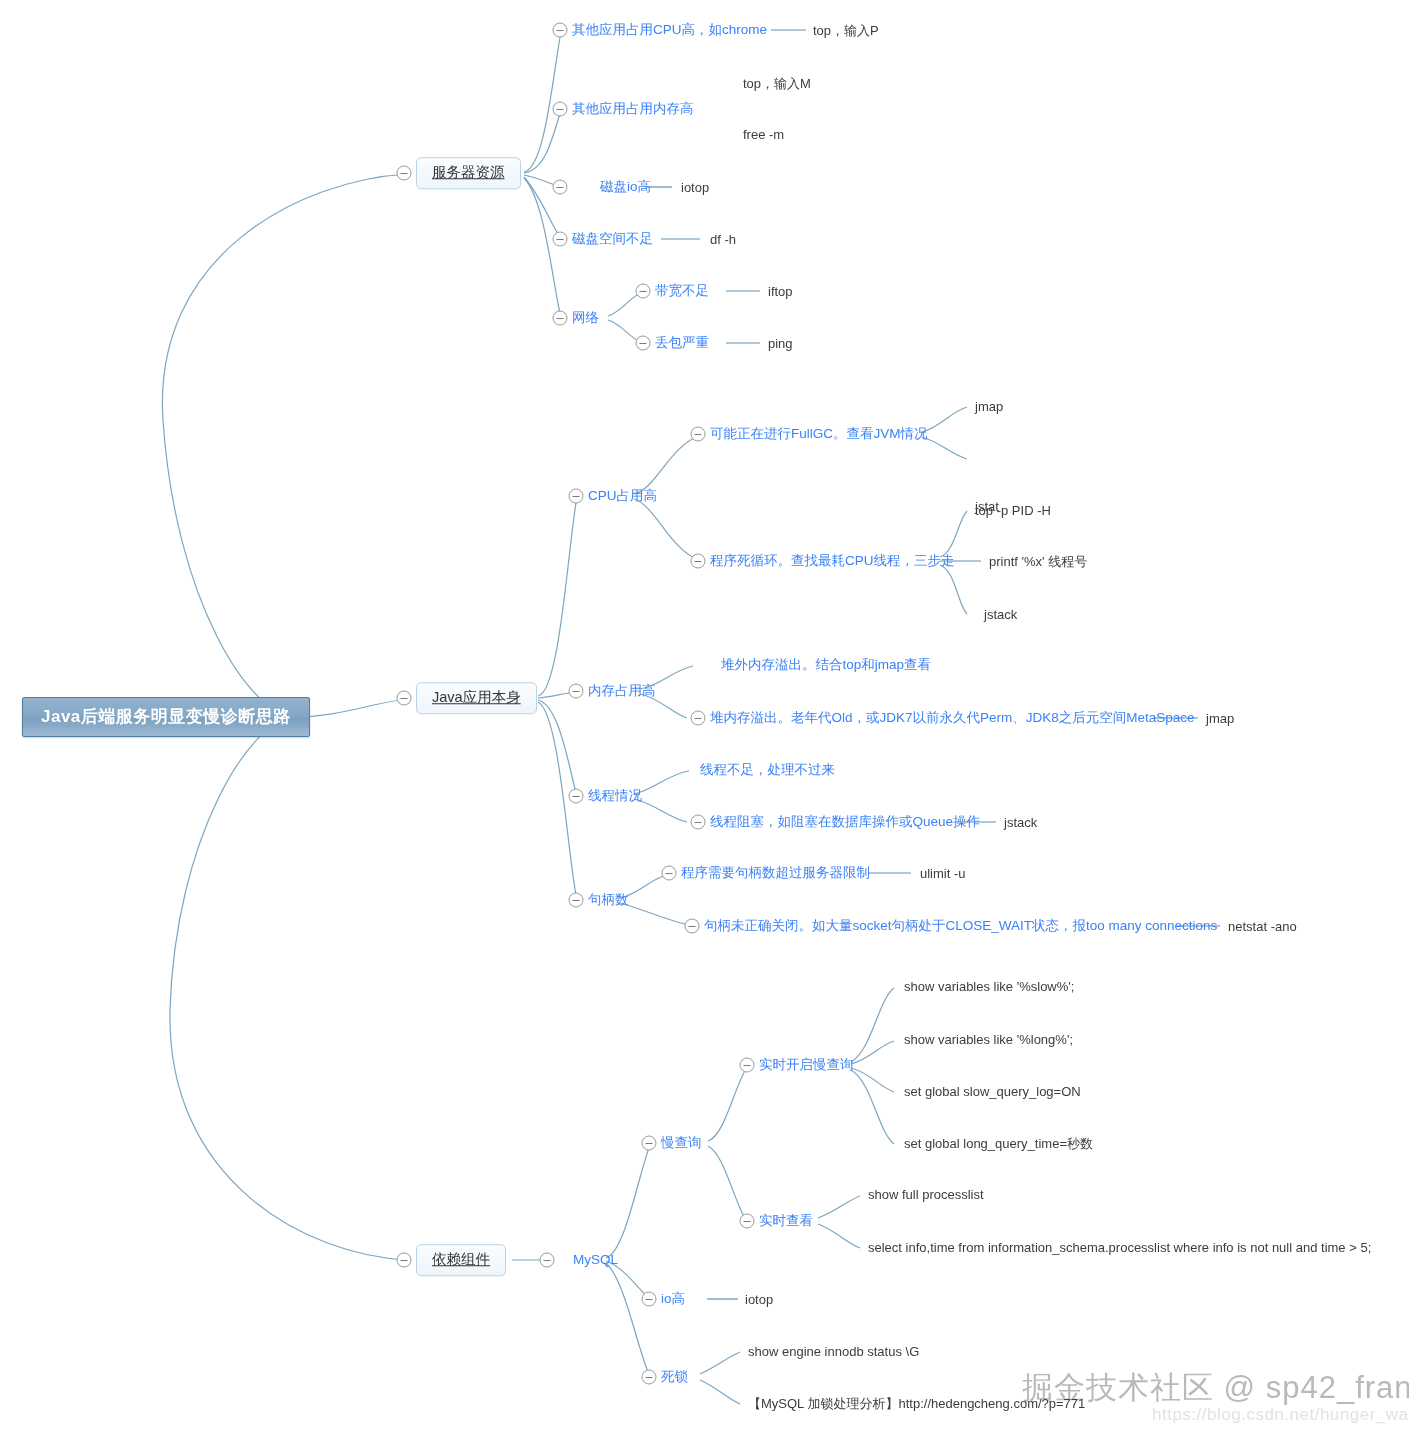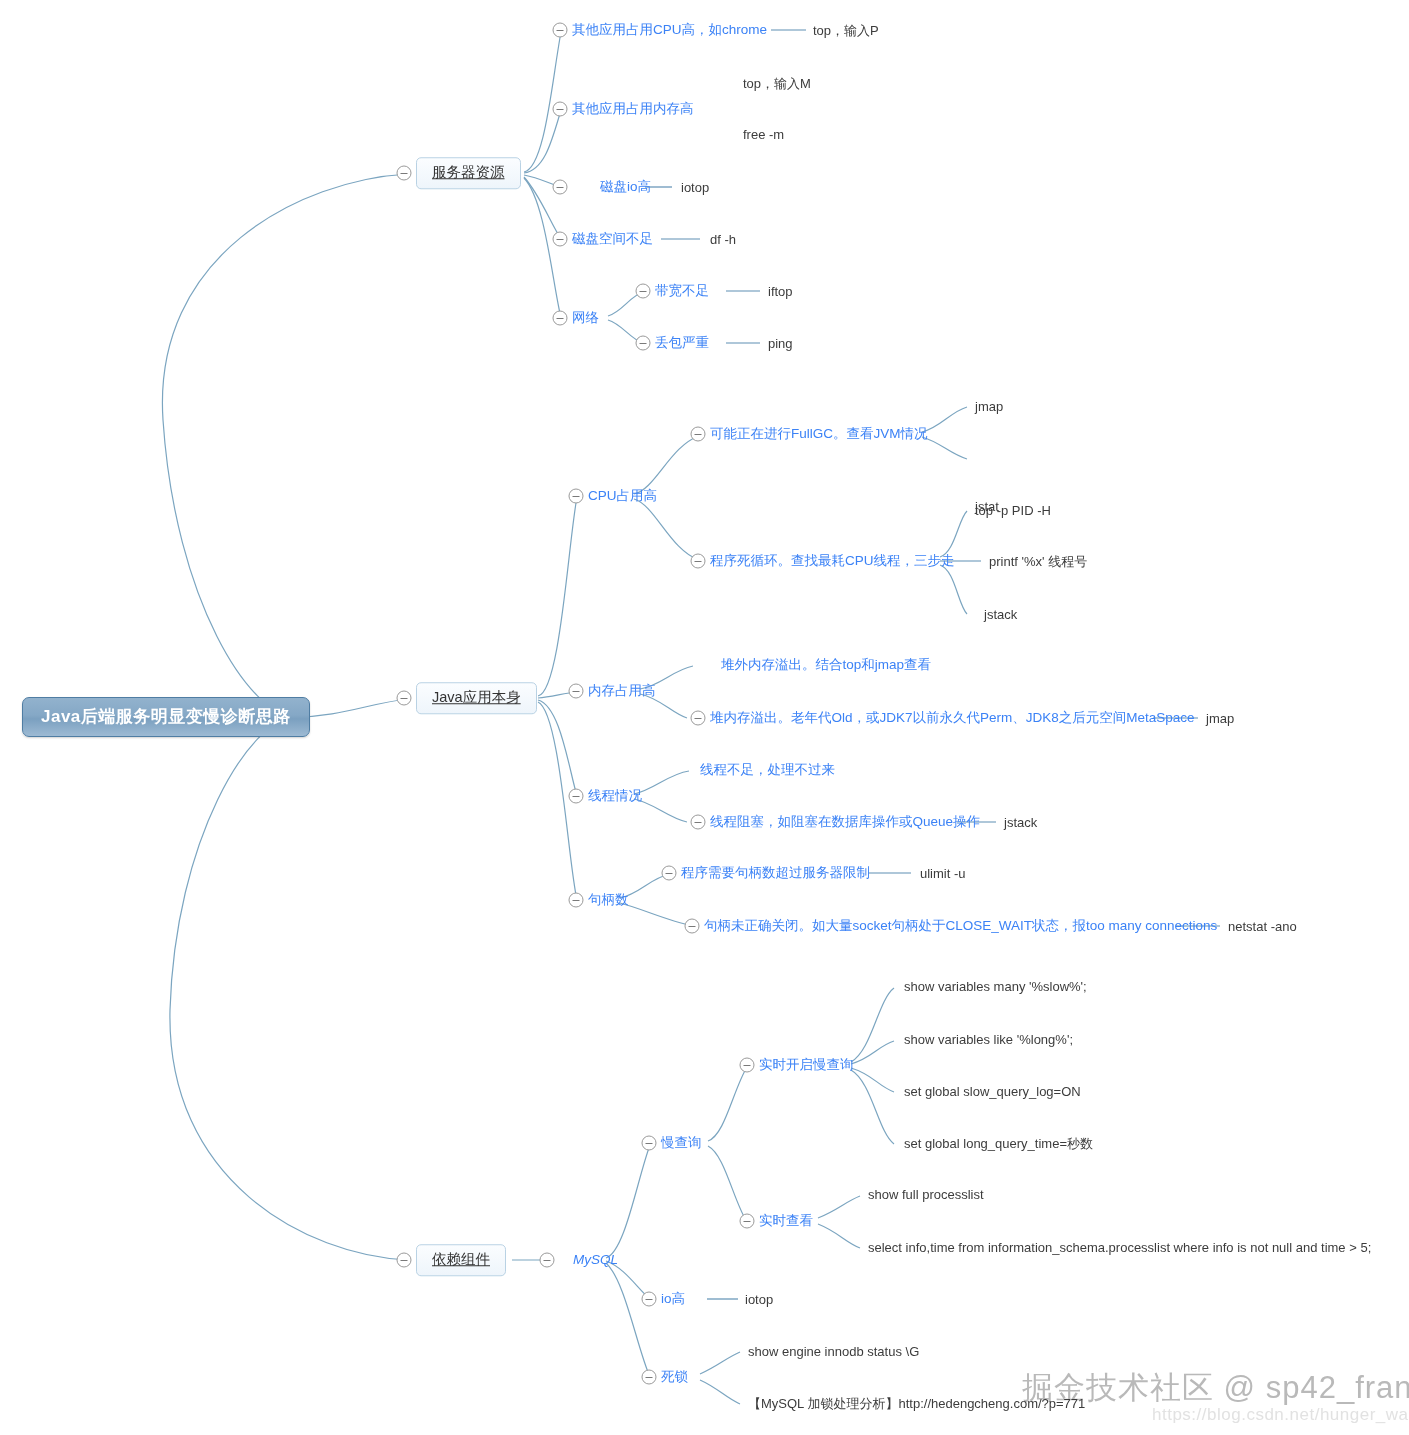--- a/index.html
+++ b/index.html
@@ -30,21 +30,21 @@
   .node {
     position: absolute;
     white-space: nowrap;
     line-height: 1;
     transform: translateY(-50%);
   }
   
   .node.root {
     background: linear-gradient(to bottom, #92b2cd 0%, #85a8c6 45%, #7ba0c0 55%, #9dbad3 100%);
     border: 1px solid #4f7da3;
-    border-radius: 7px;
+    border-radius: 2px;
     color: #ffffff;
     font-weight: bold;
     font-size: 17px;
     padding: 10px 18px 11px 18px;
     letter-spacing: 0.5px;
     box-shadow: 0 1px 2px rgba(0,0,0,0.18);
   }
   
   .node.branch {
     background: linear-gradient(to bottom, #fbfdff 0%, #eef5fb 100%);
@@ -241,33 +241,33 @@
       <div class="node plain" style="left: 700px; top: 770px;"><span>线程不足，处理不过来</span></div>
       <div class="node plain" style="left: 710px; top: 822px;"><span>线程阻塞，如阻塞在数据库操作或Queue操作</span></div>
       <div class="toggle" style="left: 698px; top: 822px;"></div>
       <div class="node leaf" style="left: 1004px; top: 822px;"><span>jstack</span></div>
       <div class="node plain" style="left: 681px; top: 873px;"><span>程序需要句柄数超过服务器限制</span></div>
       <div class="toggle" style="left: 669px; top: 873px;"></div>
       <div class="node plain" style="left: 704px; top: 926px;"><span>句柄未正确关闭。如大量socket句柄处于CLOSE_WAIT状态，报too many connections</span></div>
       <div class="toggle" style="left: 692px; top: 926px;"></div>
       <div class="node leaf" style="left: 920px; top: 873px;"><span>ulimit -u</span></div>
       <div class="node leaf" style="left: 1228px; top: 926px;"><span>netstat -ano</span></div>
-      <div class="node plain" style="left: 573px; top: 1260px; font-style: italic;"><span>MySQL</span></div>
+      <div class="node plain" style="left: 573px; top: 1260px;"><span>MySQL</span></div>
       <div class="toggle" style="left: 547px; top: 1260px;"></div>
       <div class="node plain" style="left: 661px; top: 1143px;"><span>慢查询</span></div>
       <div class="toggle" style="left: 649px; top: 1143px;"></div>
       <div class="node plain" style="left: 661px; top: 1299px;"><span>io高</span></div>
       <div class="toggle" style="left: 649px; top: 1299px;"></div>
       <div class="node plain" style="left: 661px; top: 1377px; text-align: center;"><span>死锁</span></div>
       <div class="toggle" style="left: 649px; top: 1377px;"></div>
       <div class="node plain" style="left: 759px; top: 1065px;"><span>实时开启慢查询</span></div>
       <div class="toggle" style="left: 747px; top: 1065px;"></div>
       <div class="node plain" style="left: 759px; top: 1221px;"><span>实时查看</span></div>
       <div class="toggle" style="left: 747px; top: 1221px;"></div>
-      <div class="node leaf" style="left: 904px; top: 986px;"><span>show variables many '%slow%';</span></div>
+      <div class="node leaf" style="left: 904px; top: 986px;"><span>show variables like '%slow%';</span></div>
       <div class="node leaf" style="left: 904px; top: 1039px;"><span>show variables like '%long%';</span></div>
       <div class="node leaf" style="left: 904px; top: 1091px;"><span>set global slow_query_log=ON</span></div>
       <div class="node leaf" style="left: 904px; top: 1143px;"><span>set global long_query_time=秒数</span></div>
       <div class="node leaf" style="left: 868px; top: 1194px;"><span>show full processlist</span></div>
       <div class="node leaf" style="left: 868px; top: 1247px;"><span>select info,time from information_schema.processlist where info is not null and time &gt; 5;</span></div>
       <div class="node leaf" style="left: 745px; top: 1299px;"><span>iotop</span></div>
       <div class="node leaf" style="left: 748px; top: 1351px;"><span>show engine innodb status \G</span></div>
       <div class="node leaf" style="left: 748px; top: 1403px;"><span>【MySQL 加锁处理分析】http://hedengcheng.com/?p=771</span></div>
     </div>
 

